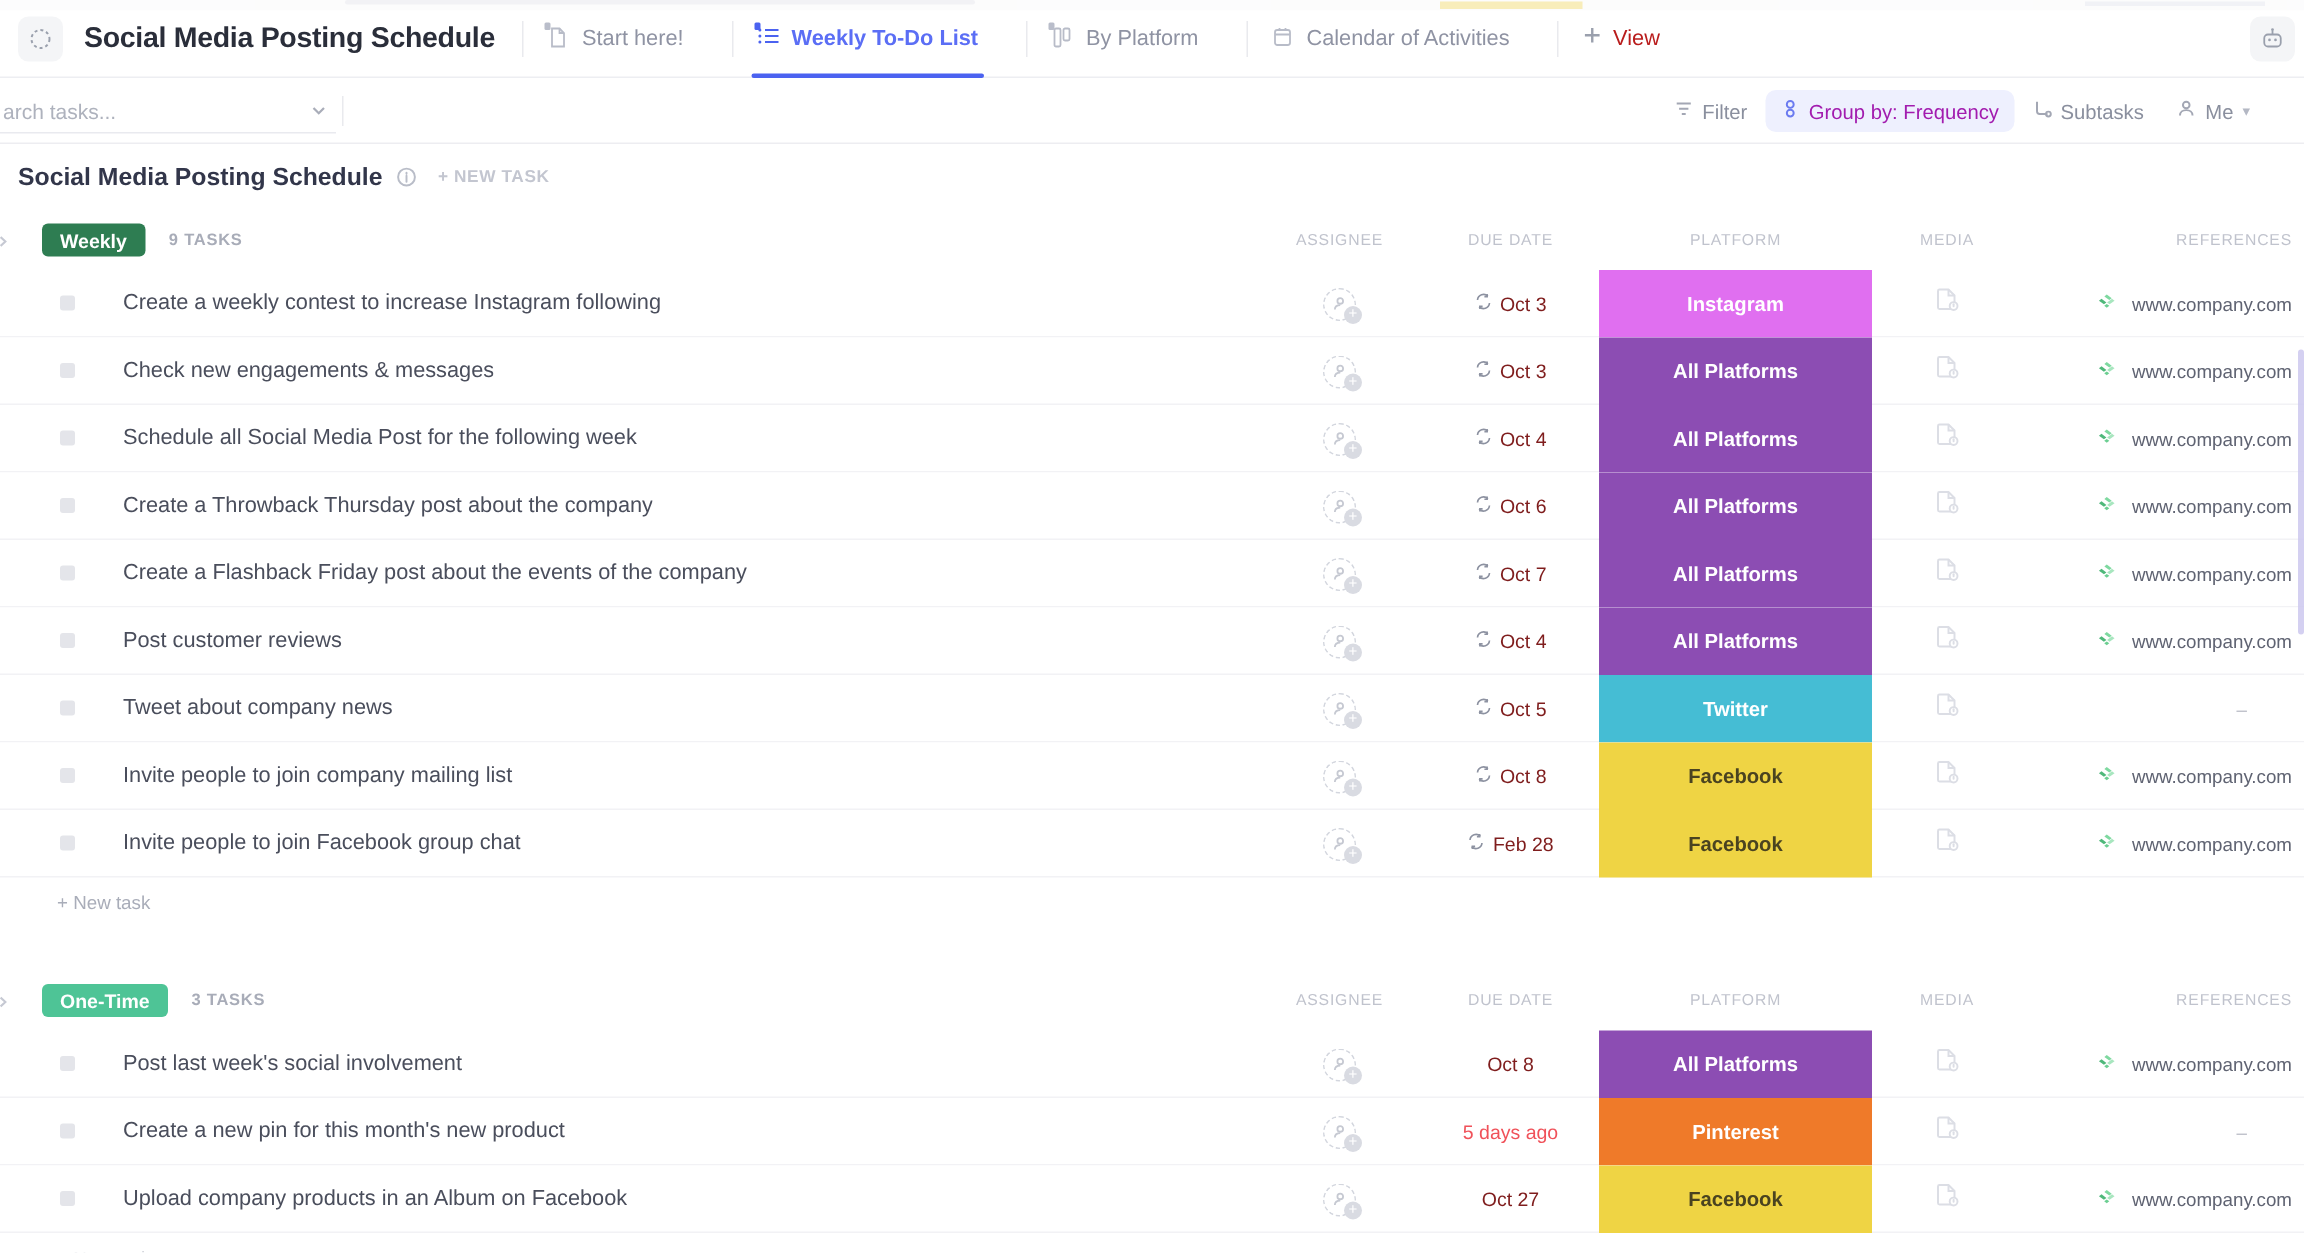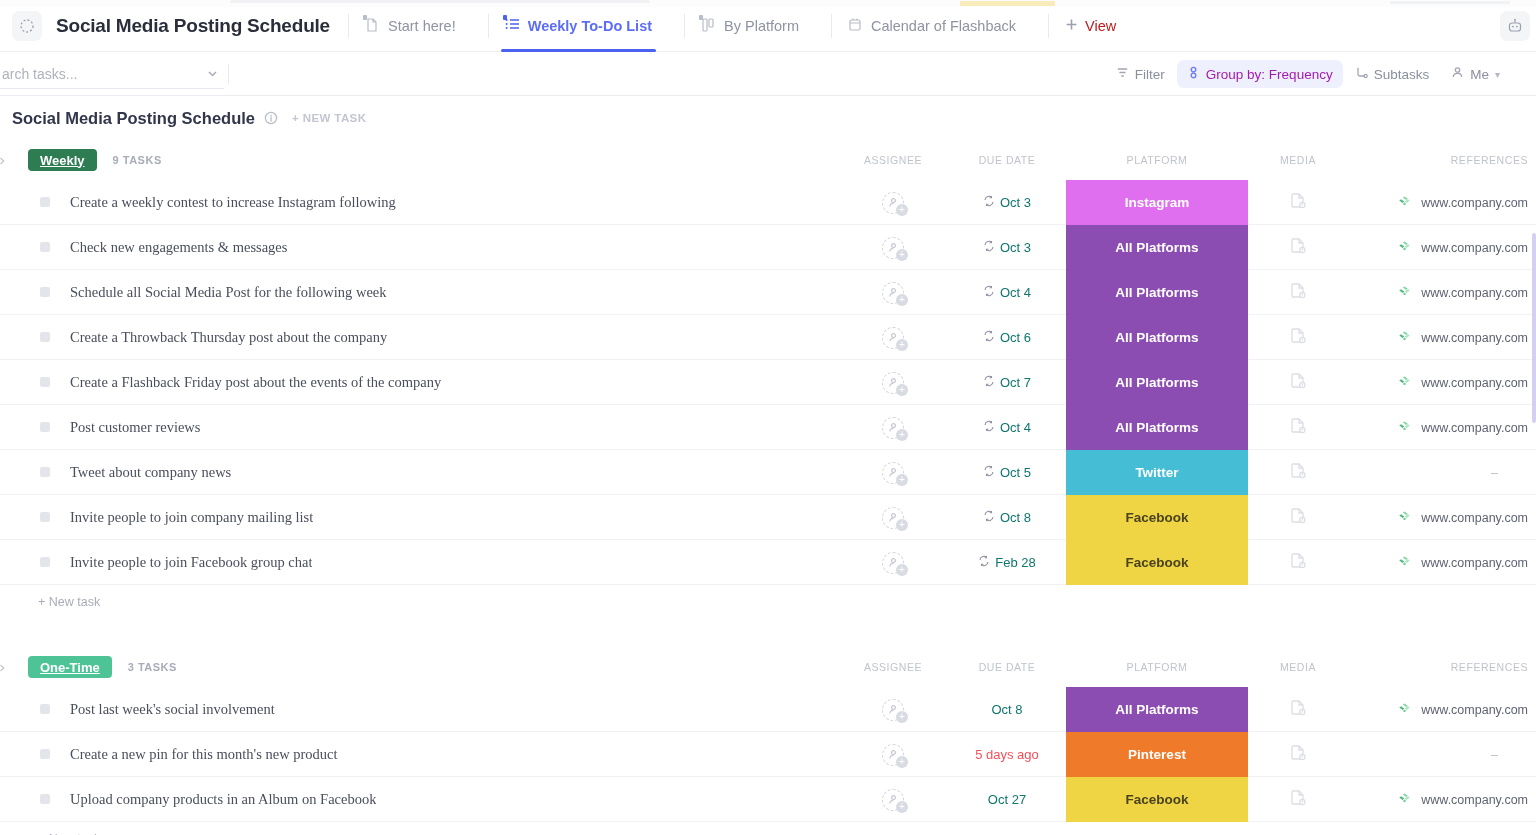--- a/index.html
+++ b/index.html
@@ -101,21 +101,21 @@
   .scroll-area{ position:absolute; top:140px; left:0; width:1536px; height:695px; overflow:hidden; background:#fff;}
   .group{ position:relative; }
 
   .group-head{ height:40px; display:flex; align-items:center; position:relative; }
   .grp-caret{
     position:absolute; left:-6px; top:13px; width:16px; height:16px; color:#c4c7d1;
     display:flex; align-items:center; justify-content:center;
   }
   .grp-badge{
     margin-left:28px; height:22px; padding:0 12px; border-radius:4px; color:#fff;
-    font-size:13px; font-weight:600; display:flex; align-items:center;text-decoration:underline;
+    font-size:13px; font-weight:600; display:flex; align-items:center;
   }
   .grp-count{ margin-left:16px; font-size:11px; letter-spacing:.5px; color:#a8acb8; font-weight:600;}
   .col-heads{
     position:absolute; right:0; top:0; height:40px; display:flex; align-items:center;
   }
   .col-head{
     font-size:10.5px; letter-spacing:.55px; color:#c0c3cd; text-align:center; font-weight:500;
   }
   .ch-assignee{ width:110px; }
   .ch-due{ width:118px; }
@@ -124,26 +124,26 @@
   .ch-refs{ width:188px; text-align:right; padding-right:8px;}
 
   .row{
     height:45px; display:flex; align-items:center; position:relative;
     border-bottom:1px solid #f2f2f5; background:#fff;
   }
   .row .drag{
     width:10px; height:10px; background:#e4e5ea; border-radius:2px; margin-left:40px; flex:0 0 auto;
   }
   .row .tname{
-    margin-left:20px; font-size:14.5px; color:#4a4e5c; white-space:nowrap; overflow:hidden;font-family:Liberation Serif, serif;
+    margin-left:32px; font-size:14.5px; color:#4a4e5c; white-space:nowrap; overflow:hidden;
   }
   .cells{ position:absolute; right:0; top:0; height:45px; display:flex; align-items:center; }
   .c-assignee{ width:110px; display:flex; align-items:center; justify-content:center; }
   .c-due{ width:118px; display:flex; align-items:center; justify-content:center; gap:5px;
-          font-size:13px; color:#0f766e; }
+          font-size:13px; color:#7f1d1d; }
   .c-due.overdue{ color:#f0525a; }
   .c-platform{ width:182px; height:45px; display:flex; align-items:center; justify-content:center;
           font-size:13.5px; font-weight:600; }
   .c-media{ width:100px; display:flex; align-items:center; justify-content:center; }
   .c-refs{ width:188px; display:flex; align-items:center; justify-content:flex-end;
           padding-right:8px; gap:10px; font-size:12.5px; color:#5f6372; }
   .c-refs.empty{ color:#b9bcc6; justify-content:flex-end; padding-right:38px; }
 
   .avatar{
     width:22px; height:22px; border-radius:50%; border:1.4px dashed #d3d6de; position:relative;
@@ -228,21 +228,21 @@
 
     <div class="tab-div"></div>
 
     <div class="tab">
       <span class="ticon">
         <svg width="14" height="16" viewBox="0 0 14 16" fill="none" stroke="#b8bcc8" stroke-width="1.2">
             <rect x="2" y="3" width="10" height="10" rx="1.5"></rect>
             <path d="M2 6h10M5 1.6v2M9 1.6v2"></path>
           </svg>
       </span>
-      <span>Calendar of Flashback</span>
+      <span>Calendar of Activities</span>
     </div>
 
     <div class="tab-div"></div>
 
     <div class="tab-plus">
       <span>
         <svg width="13" height="13" viewBox="0 0 13 13" fill="none" stroke="#9aa0ad" stroke-width="1.6">
             <path d="M6.5 1.6v9.8M1.6 6.5h9.8"></path>
           </svg>
       </span>

